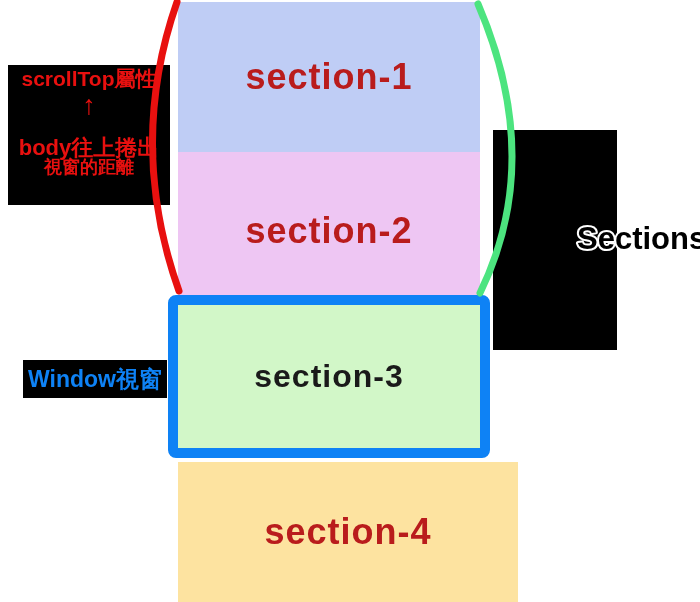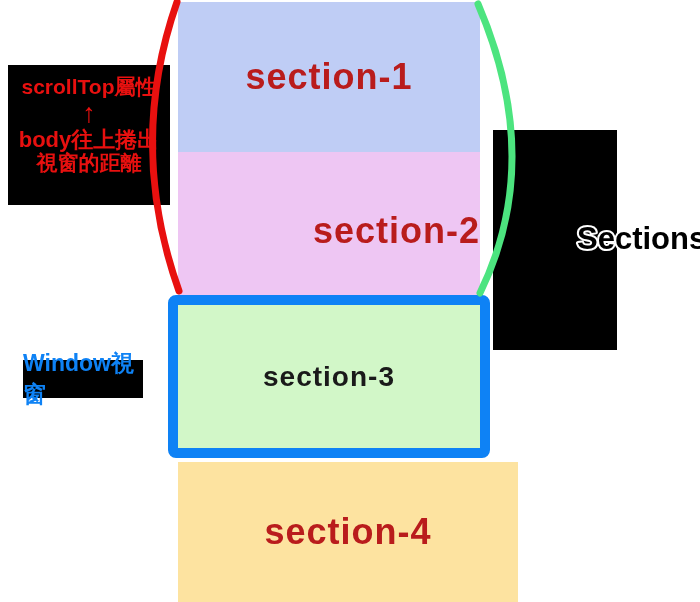--- a/index.html
+++ b/index.html
@@ -6,40 +6,40 @@
   .canvas{
     position:relative;width:700px;height:602px;background:#fff;overflow:hidden;
     font-family:"Liberation Sans","DejaVu Sans",sans-serif;
   }
   .abs{position:absolute;box-sizing:border-box;}
   .section{
     display:flex;align-items:center;justify-content:center;
     font-size:36px;font-weight:700;color:#b91c1c;letter-spacing:1px;
   }
   .sec1{left:178px;top:2px;width:302px;height:150px;background:var(--section1_bg);}
-  .sec2{left:178px;top:152px;width:302px;height:157px;background:var(--section2_bg);justify-content:flex-end;}
+  .sec2{left:178px;top:152px;width:302px;height:157px;background:var(--section2_bg);}
   .sec4{left:178px;top:462px;width:340px;height:140px;background:var(--section4_bg);}
   .window-box{
     left:168px;top:295px;width:322px;height:163px;
     background:var(--section3_bg);
     border:10px solid var(--accent_blue);border-radius:8px;
     display:flex;align-items:center;justify-content:center;
-    font-size:28px;font-weight:700;color:#1a1a1a;letter-spacing:1px;
+    font-size:32px;font-weight:700;color:#1a1a1a;letter-spacing:1px;
   }
   .scrolltop-box{
     left:8px;top:65px;width:162px;height:140px;background:var(--label_bg);
     display:flex;flex-direction:column;align-items:center;justify-content:flex-start;
-    padding-top:10px;color:var(--accent_red);font-weight:700;text-align:center;
+    padding-top:2px;color:var(--accent_red);font-weight:700;text-align:center;
   }
   .scrolltop-box .l1{font-size:21px;line-height:1.1;}
   .scrolltop-box .arrow{font-size:27px;line-height:1.0;margin:2px 0 1px 0;}
-  .scrolltop-box .l2{font-size:22px;line-height:1.05;}
-  .scrolltop-box .l3{font-size:21px;line-height:1.1;}
+  .scrolltop-box .l2{font-size:22px;line-height:1.05;margin-top:16px;}
+  .scrolltop-box .l3{font-size:18px;line-height:1.1;font-family:Liberation Mono, monospace;}
   .window-label{
-    left:23px;top:360px;width:120px;height:38px;background:var(--label_bg);
+    left:23px;top:360px;width:144px;height:38px;background:var(--label_bg);
     display:flex;align-items:center;justify-content:center;
     color:var(--accent_blue);font-size:23px;font-weight:700;
   }
   .right-box{left:493px;top:130px;width:124px;height:220px;background:var(--label_bg);}
   svg.overlay{position:absolute;left:0;top:0;pointer-events:none;}
   .curve-red{stroke:var(--accent_red);stroke-width:7;fill:none;stroke-linecap:round;}
   .curve-green{stroke:var(--accent_green);stroke-width:7;fill:none;stroke-linecap:round;}
   .sections-text{
     font-family:"Liberation Sans","DejaVu Sans",sans-serif;
     font-size:31px;font-weight:700;

